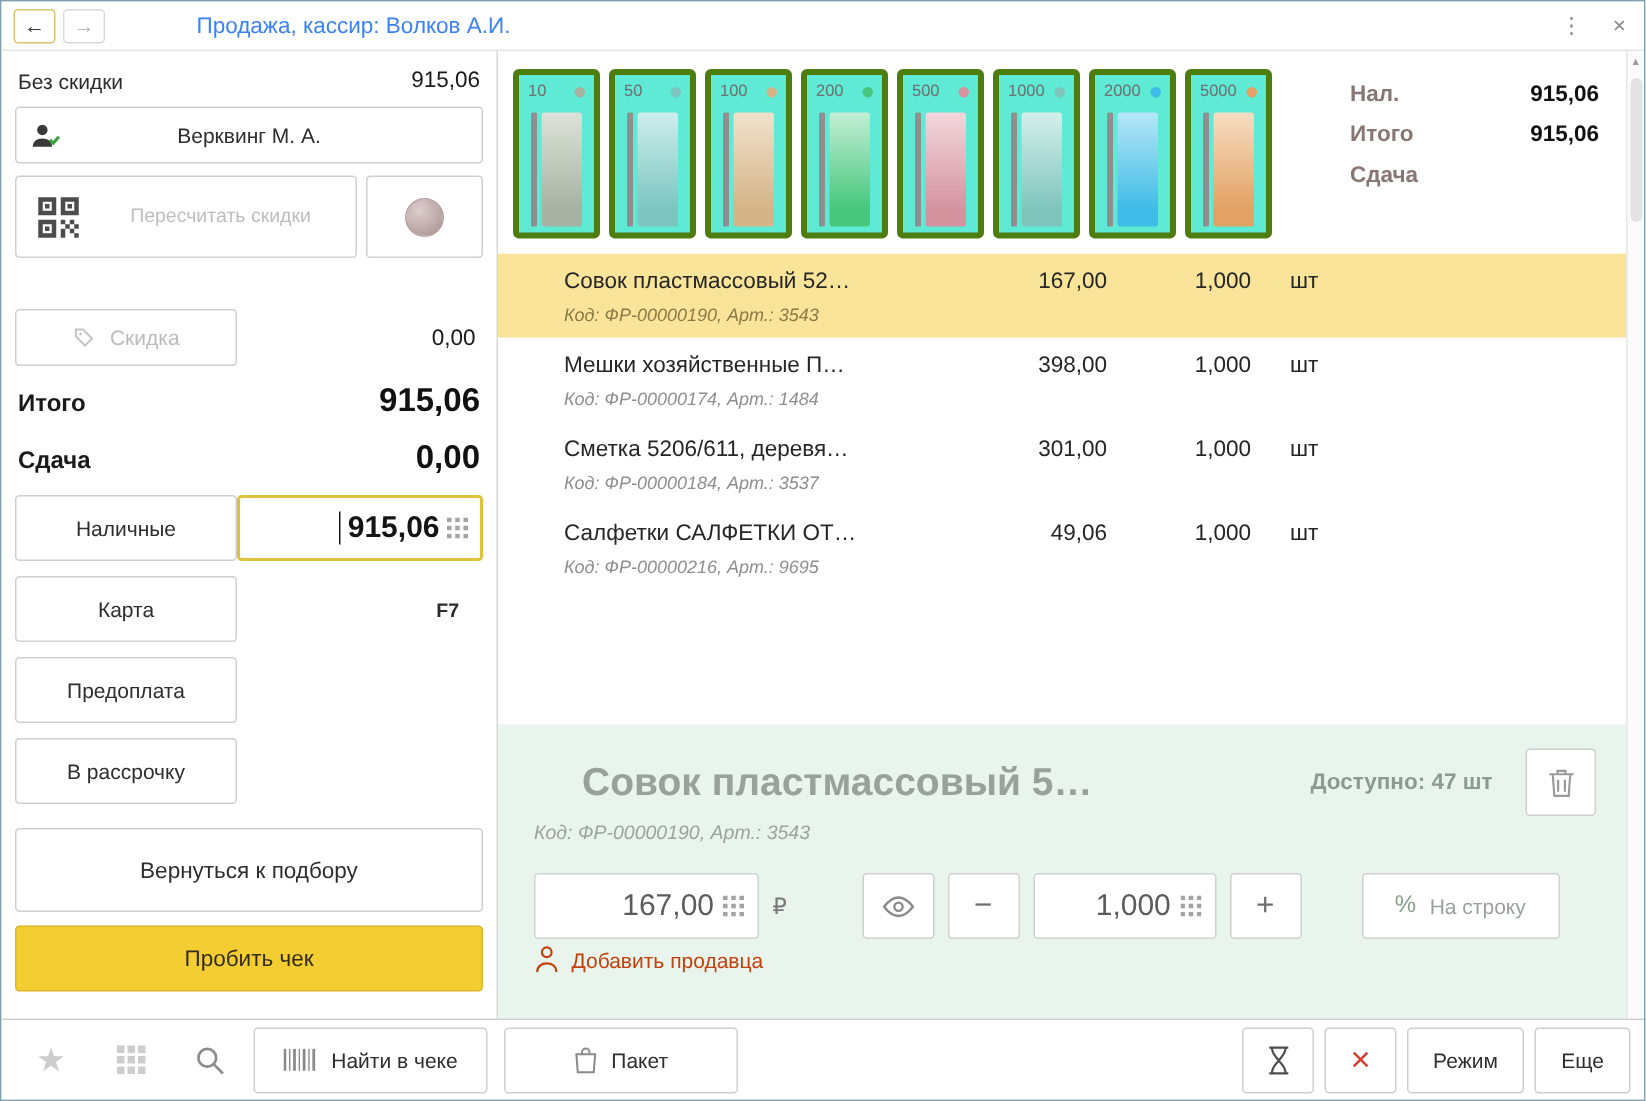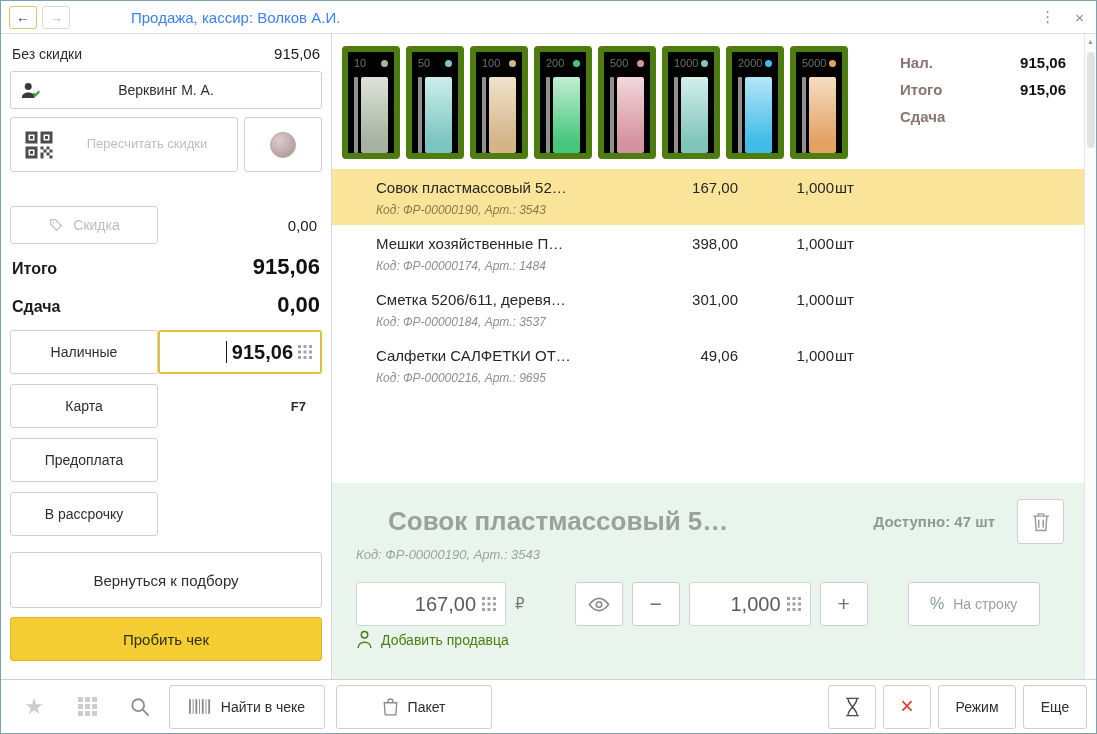--- a/index.html
+++ b/index.html
@@ -51,40 +51,40 @@
   .numpad-ic { color:#a3a3a3; display:flex; }
   .hotkey { font-size:13px; font-weight:bold; color:#2b2b2b; margin-right:16px; }
 
   .return-btn { height:56px; margin-top:16px; font-size:15px; }
   .checkout-btn { height:44px; margin-top:9px; background:#f3cd31; border:1px solid #dbb627; font-size:15px; color:#342e18; }
 
   
   .content { flex:1; display:flex; flex-direction:column; min-width:0; background:#fff; }
   .notes-row { display:flex; align-items:flex-start; padding:12px 8px 6px 10px; }
   .notes { display:flex; gap:6px; }
-  .note-card { width:58px; height:113px; border:6px solid #4d7c0f; border-radius:4px; background:#000000; padding:5px 6px 6px; cursor:pointer; }
+  .note-card { width:58px; height:113px; border:4px solid #4d7c0f; border-radius:4px; background:#5eead4; padding:5px 6px 6px; cursor:pointer; }
   .note-head { display:flex; align-items:center; justify-content:space-between; font-size:11px; color:#6f6f6f; }
   .note-dot { width:7px; height:7px; border-radius:50%; background:var(--c); }
   .note-bill { margin:8px auto 0; width:34px; height:76px; display:flex; }
   .note-bar { width:4px; height:100%; background:#8f8f8f; border-radius:1px; }
   .note-face { flex:1; margin-left:3px; border-radius:2px; background:linear-gradient(180deg, var(--l) 0%, var(--c) 85%); }
 
   .pay-summary { margin-left:auto; padding:8px 10px 0 0; }
   .sum-row { display:flex; justify-content:flex-end; margin-bottom:10px; }
   .sum-label { width:72px; text-align:left; font-size:15px; font-weight:bold; color:#887672; }
   .sum-value { width:94px; text-align:right; font-size:15px; font-weight:bold; color:#111; }
 
   .receipt { flex:1; overflow:hidden; margin-top:4px; }
   .r-item { padding:10px 180px 8px 44px; cursor:pointer; }
   .r-item.selected { background:#fae499; }
   .r-line1 { display:flex; align-items:baseline; }
   .r-name { flex:1; font-size:15px; color:#262626; white-space:nowrap; overflow:hidden; text-overflow:ellipsis; }
   .r-price { width:110px; text-align:right; font-size:15px; color:#262626; }
   .r-qty { width:96px; text-align:right; font-size:15px; color:#262626; }
-  .r-unit { width:70px; padding-left:1px; font-size:15px; color:#262626; }
+  .r-unit { width:70px; padding-left:26px; font-size:15px; color:#262626; }
   .r-code { margin-top:7px; font-size:12px; font-style:italic; color:#8e8e8e; }
   .r-item.selected .r-code { color:#8c7a45; }
 
   
   .detail { flex:0 0 196px; background:#e8f4ec; padding:16px 20px 10px 24px; }
   .d-head { display:flex; align-items:center;margin-left:32px; }
   .d-title { flex:1; font-size:26px; font-weight:bold; color:#98a29a; white-space:nowrap; overflow:hidden; }
   .d-avail { font-size:15px; font-weight:bold; color:#8b9b90; margin:0 22px 0 14px; white-space:nowrap; }
   .d-trash { width:47px; height:45px; color:#9a9a9a; }
   .d-code { font-size:13px; font-style:italic; color:#9aa49d; margin-top:3px; }
@@ -92,21 +92,21 @@
   .d-input { background:#fff; border:1px solid #ccd6cf; border-radius:3px; height:44px; display:flex; align-items:center; justify-content:flex-end; padding:0 9px; gap:6px; font-size:20px; color:#5c5c5c; cursor:text; }
   .price-input { width:150px; }
   .rub { font-size:15px; color:#7a7a7a; margin:0 10px 0 9px; }
   .d-btn { width:48px; height:44px; font-size:21px; color:#6f6f6f; }
   .eye-btn { margin-left:40px; color:#8a8a8a; }
   .minus-btn { margin-left:9px; }
   .qty-input { width:122px; margin-left:9px; }
   .plus-btn { margin-left:9px; }
   .line-disc-btn { width:132px; height:44px; margin-left:40px; color:#9aa0a0; font-size:14px; gap:9px; }
   .line-disc-btn .pct { color:#87a08c; font-size:16px; }
-  .add-seller { display:inline-flex; align-items:center; gap:8px; margin-top:4px; color:#4d7c0f; font-size:14px; cursor:pointer; }
+  .add-seller { display:inline-flex; align-items:center; gap:8px; margin-top:4px; color:#c2410c; font-size:14px; cursor:pointer; }
 
   
   .vscroll { flex:0 0 12px; width:12px; border-left:1px solid #e6e6e6; background:#fbfbfb; display:flex; flex-direction:column; align-items:center; padding-top:3px; cursor:pointer; }
   .vscroll .arrow { font-size:7px; color:#9a9a9a; line-height:10px; }
   .vscroll .thumb { width:8px; height:96px; background:#e3e3e3; border-radius:4px; margin-top:5px; }
 
   
   .toolbar { flex:0 0 54px; border-top:1px solid #cfcfcf; display:flex; align-items:center; padding:0 9px; gap:5px; background:#fff; }
   .tb-icon-btn { width:48px; height:44px; border:none; background:#fff; color:#8d8d8d; display:flex; align-items:center; justify-content:center; cursor:pointer; }
   .tb-icon-btn.disabled { color:#cdcdcd; cursor:default; }

